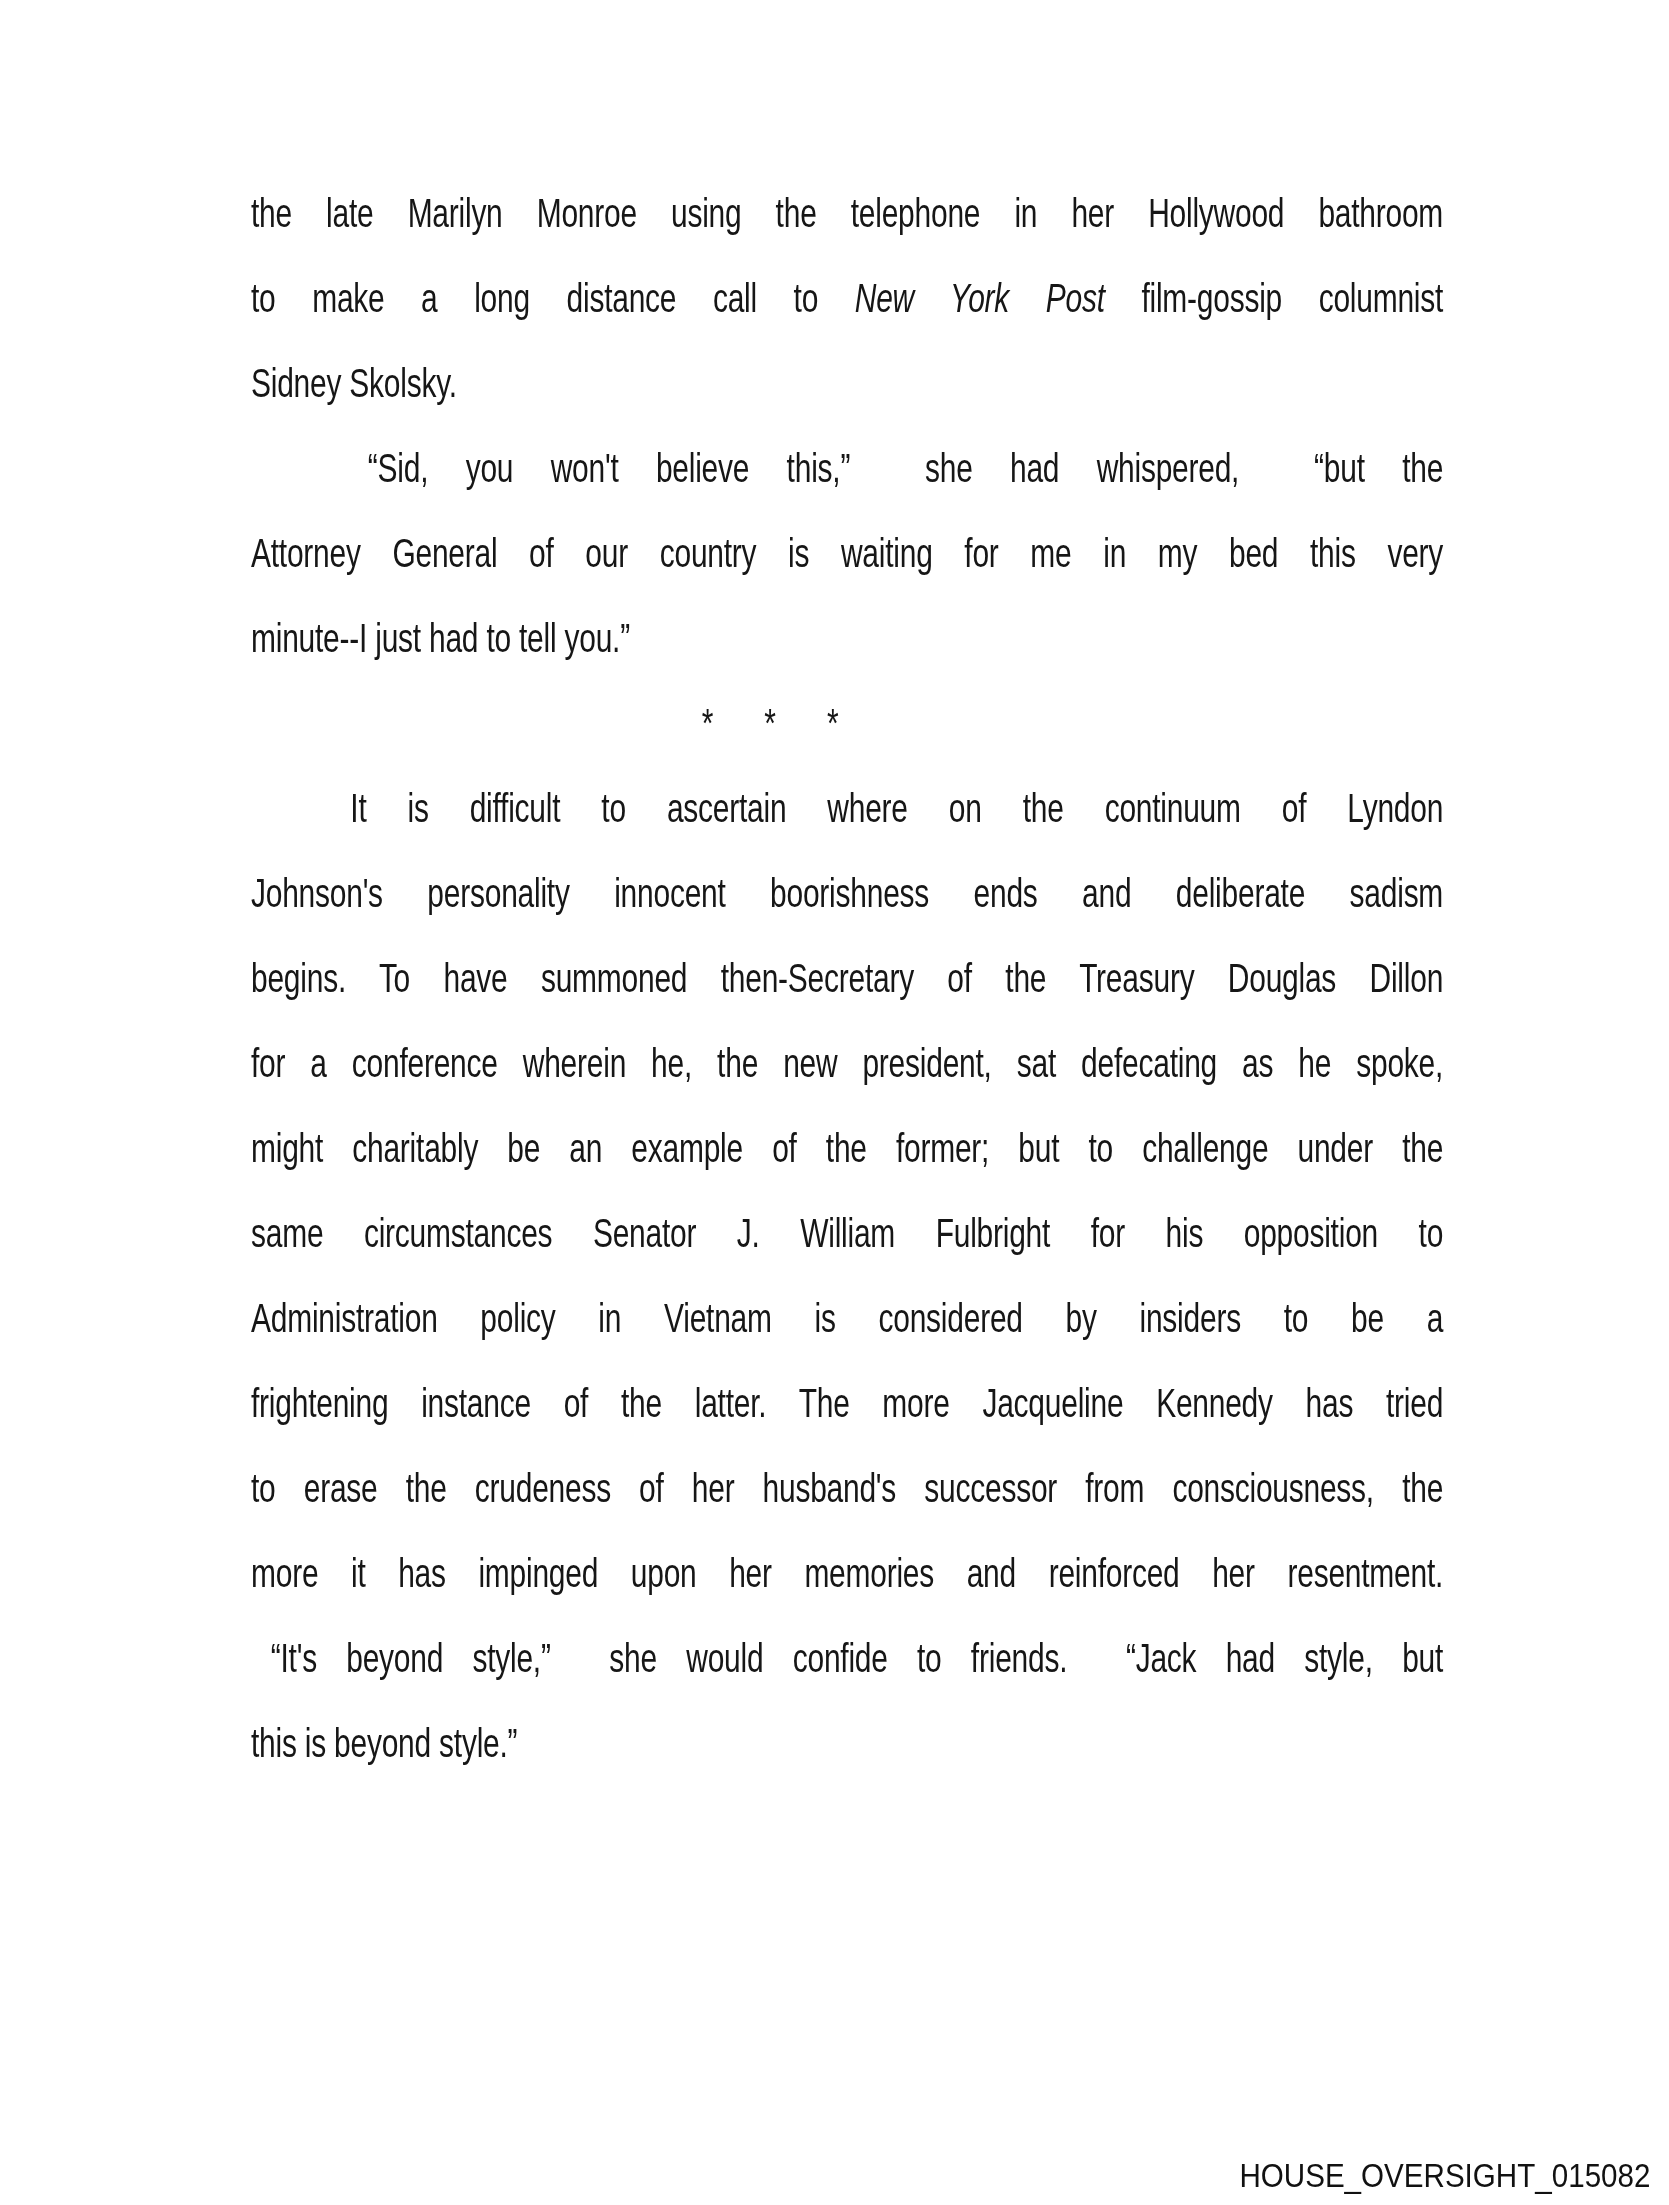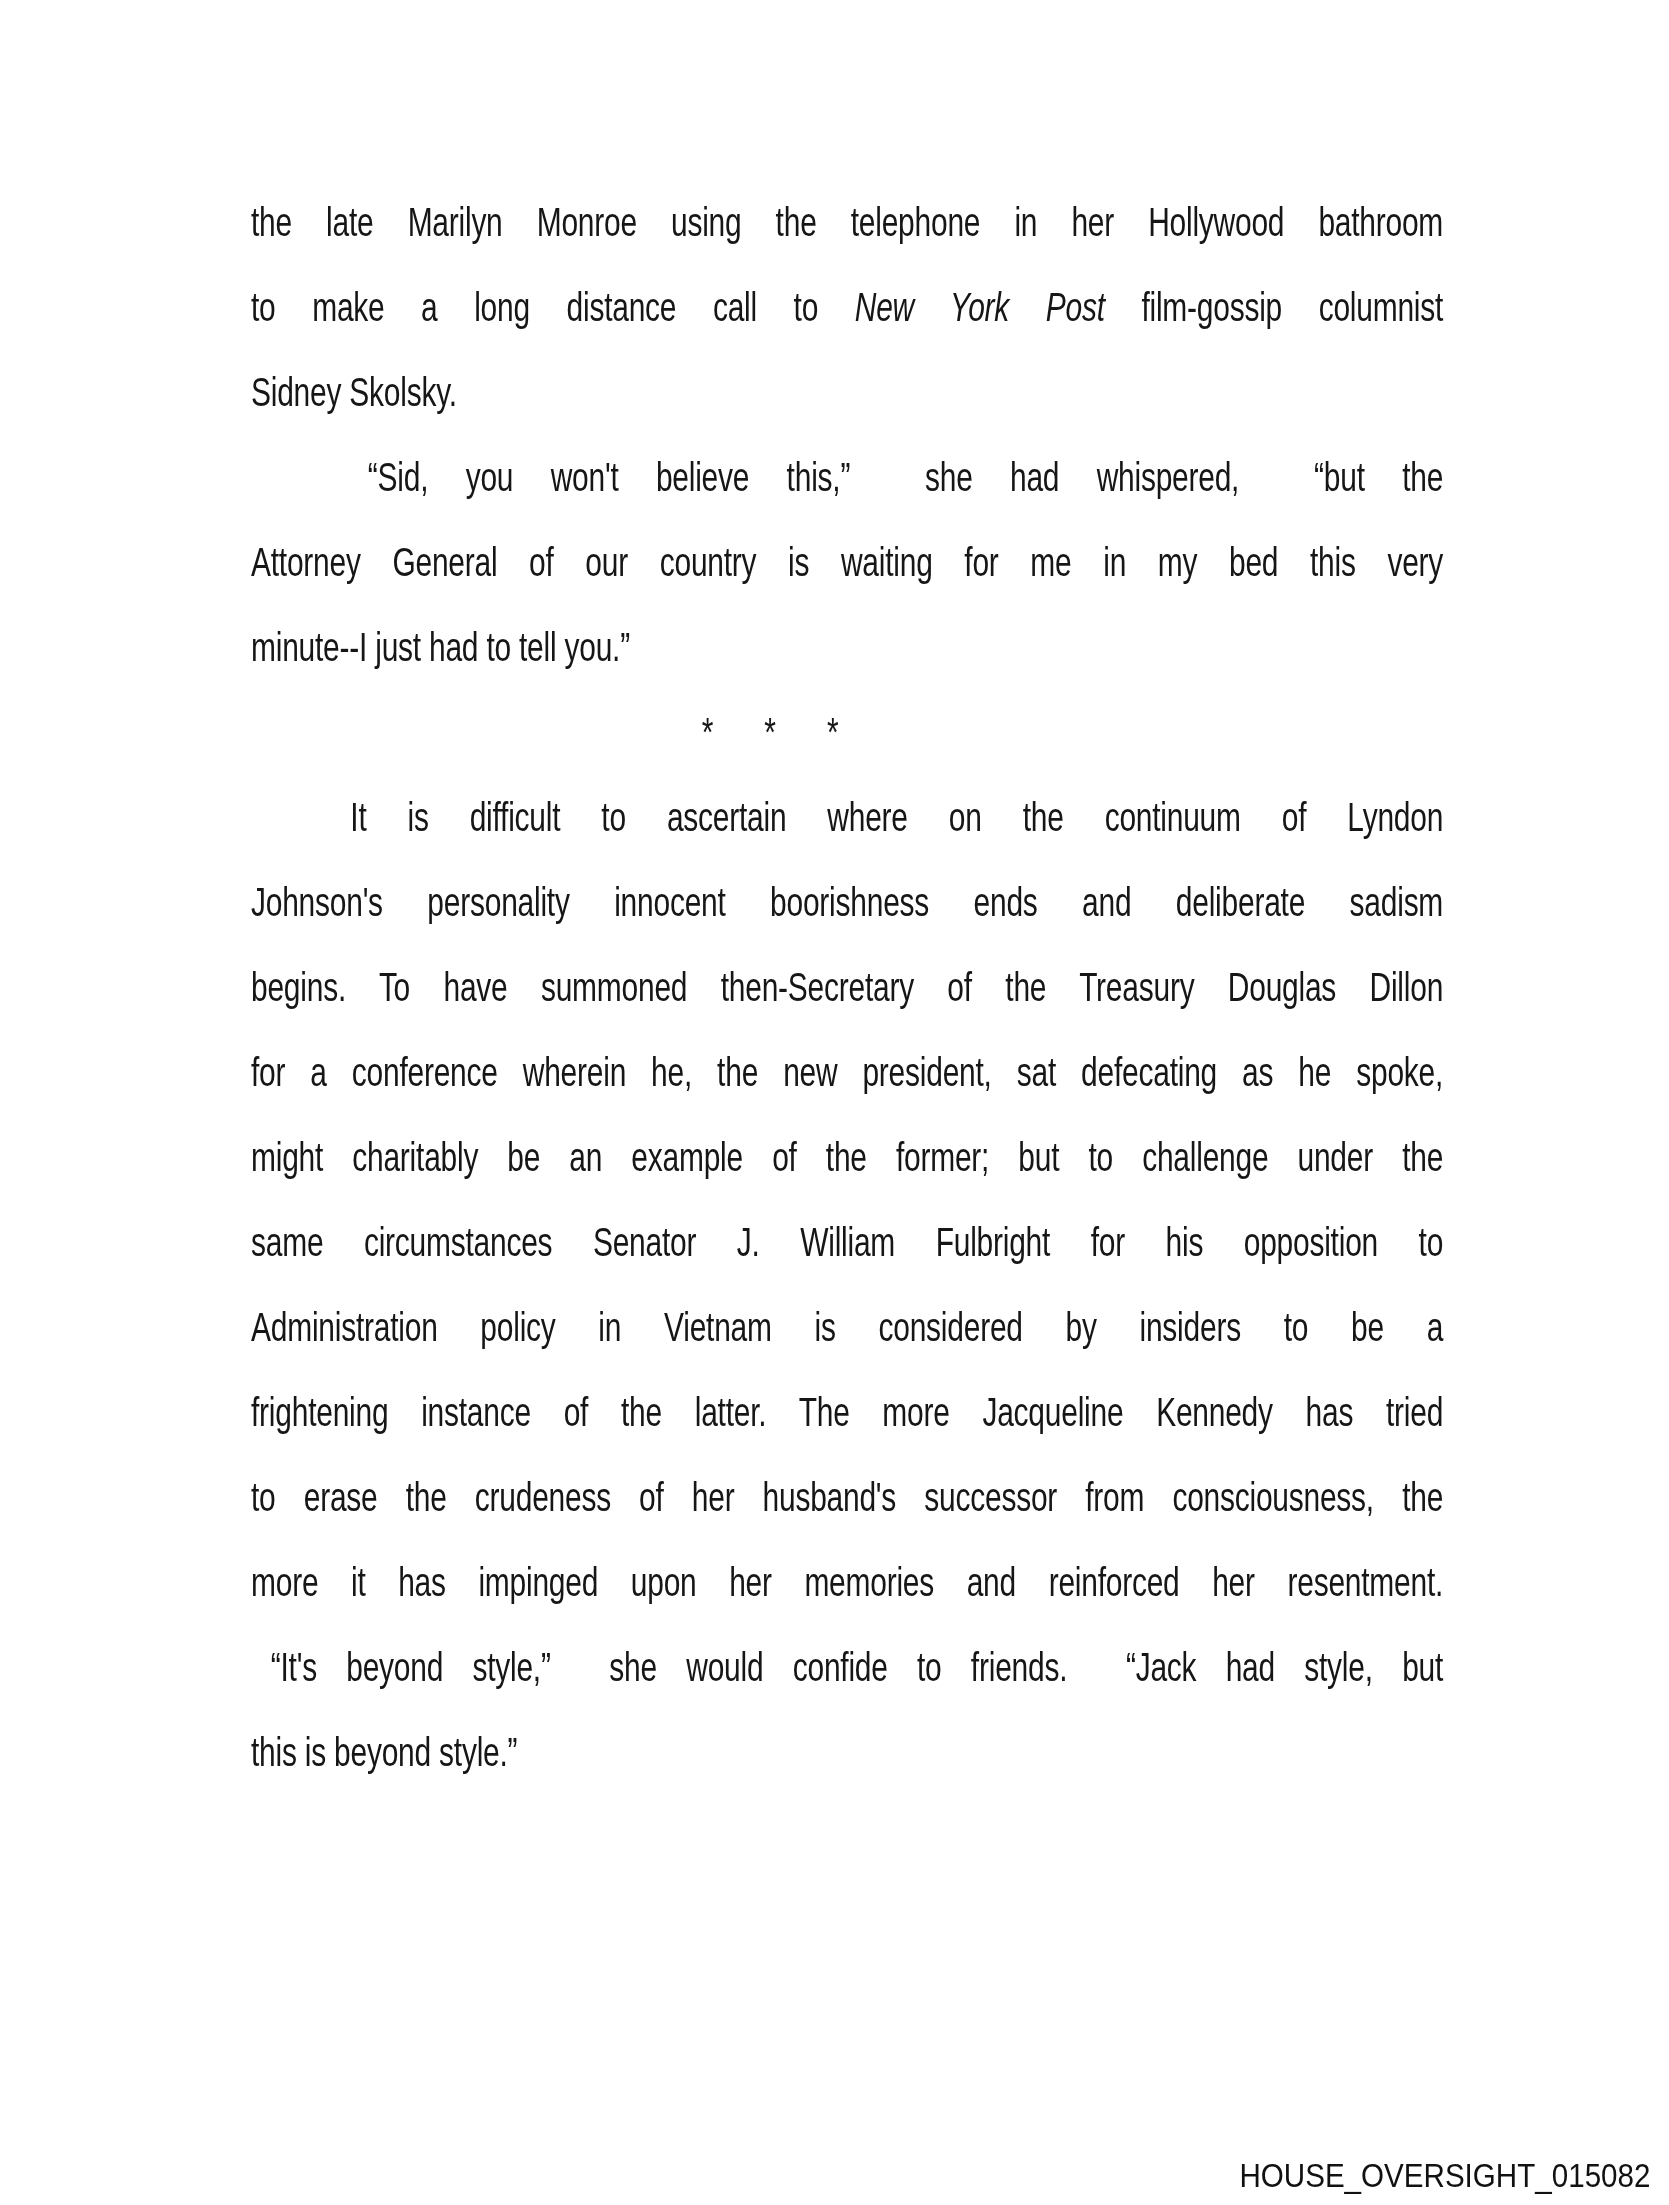--- a/index.html
+++ b/index.html
@@ -18,21 +18,21 @@
   .page {
     position: absolute;
     left: 0; top: 0;
     width: 1669px;
     height: 2205px;
     background: #ffffff;
   }
   #text-block {
     position: absolute;
     left: 251px;
-    top: 180px;
+    top: 171px;
     width: 1192px;
   }
   .line {
     position: relative;
     box-sizing: border-box;
     width: 1633px;               
     height: 85px;
     line-height: 85px;
     font-size: 41px;
     letter-spacing: -0.3px;

